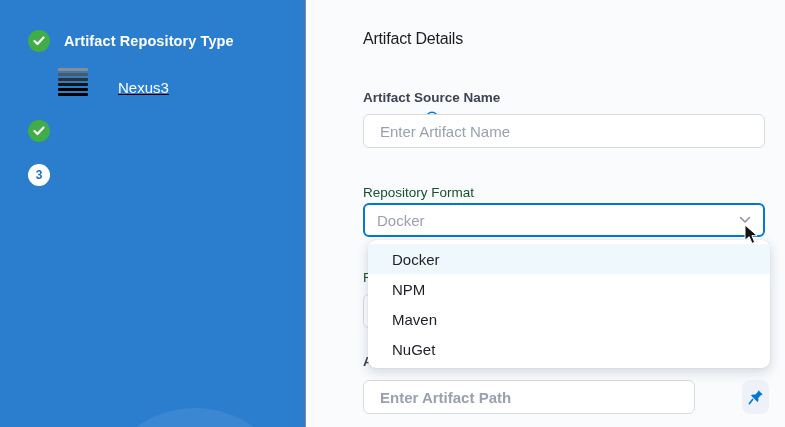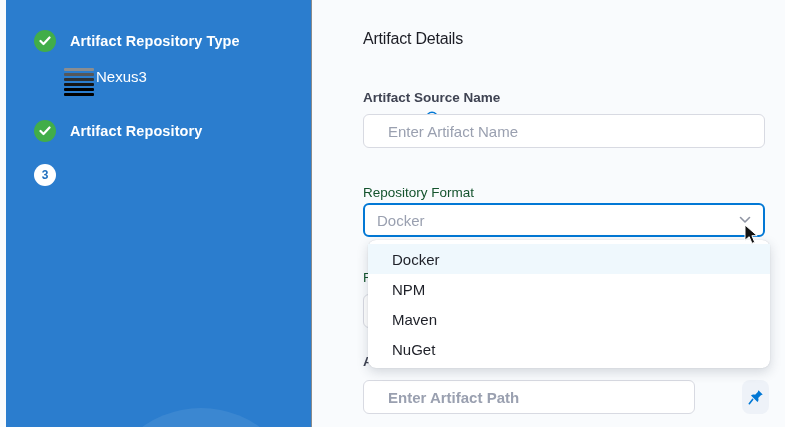--- a/index.html
+++ b/index.html
@@ -2,45 +2,45 @@
 <html><head>
 <meta charset="utf-8">
 <style>
   * { margin:0; padding:0; box-sizing:border-box; }
   html,body { width:785px; height:427px; }
   body { font-family:"Liberation Sans", sans-serif; }
   .app { position:relative; width:785px; height:427px; background:#f9fbfd; overflow:hidden; }
 
   
   .sidebar { position:absolute; left:0; top:0; width:306px; height:427px;
-             background:#2b7dce; border-right:1px solid #8b8b8b; overflow:hidden;margin-left:6px; }
+             background:#2b7dce; border-right:1px solid #8b8b8b; overflow:hidden; }
   .deco-circle { position:absolute; left:95px; top:408px; width:200px; height:200px;
                  border-radius:50%; background:rgba(255,255,255,0.08); }
   .step { position:absolute; left:28px; display:flex; align-items:center; gap:14px; cursor:pointer; }
   .badge { width:22px; height:22px; border-radius:50%; flex:0 0 22px;
            display:flex; align-items:center; justify-content:center; }
   .badge-done { background:#41ad49; }
   .badge-num { background:#ffffff; color:#2170bf; font-size:12px; font-weight:bold; }
   .step-label { color:#ffffff; font-size:14.5px; font-weight:600; letter-spacing:.1px; }
   .step-label.active { font-weight:700; }
-  .substep { position:absolute; left:58px; top:68px; display:flex; align-items:flex-start; gap:2px; cursor:pointer; }
+  .substep { position:absolute; left:58px; top:68px; display:flex; align-items:flex-end; gap:30px; cursor:pointer;text-decoration:underline; }
   .substep-label { color:#ffffff; font-size:15px; font-weight:400; }
   .nexus-icon { display:flex; flex-direction:column; gap:2px; width:30px; }
   .nexus-icon i { display:block; height:3px; border-radius:1px; }
   .nx1{background:#8a8d90;} .nx2{background:#55585b;} .nx3{background:#2e3032;}
   .nx4{background:#141516;} .nx5{background:#000000;} .nx6{background:#000000;}
 
   
   .main-title { position:absolute; left:363px; top:30px; font-size:16px; font-weight:400;
                 color:#1c1d25; letter-spacing:-0.2px; }
   .field-label { position:absolute; left:363px; font-size:13.5px; font-weight:600;
                  color:#3f4352; display:flex; align-items:center; gap:6px;flex-direction:column; }
   .field-label.light { font-weight:500; color:#14532d; }
   .text-input { position:absolute; left:363px; width:402px; height:34px; background:#ffffff;
-                border:1px solid #d8dae2; border-radius:6px; padding:0 24px; font-size:15px;
+                border:1px solid #d8dae2; border-radius:6px; padding:0 16px; font-size:15px;
                 color:#2a2d38; font-family:"Liberation Sans",sans-serif; outline:none; }
   .text-input::placeholder { color:#9aa0b0; }
   .select-box { position:absolute; left:363px; top:203px; width:402px; height:34px;
                 background:#ffffff; border:2px solid #0278d5; border-radius:6px;
                 display:flex; align-items:center; padding:0 12px; cursor:pointer; }
   .select-value { font-size:15px; color:#9aa0b0; flex:1; }
   .chevron { display:flex; align-items:center; }
 
   .dropdown { position:absolute; left:368px; top:240px; width:402px; height:128px;
               background:#ffffff; border-radius:8px; padding:4px 0; z-index:5;
@@ -87,21 +87,20 @@
       </span>
       <span class="substep-label">Nexus3</span>
     </div>
 
     <div class="step" style="top:120px">
       <span class="badge badge-done">
         <svg width="12" height="10" viewBox="0 0 12 10">
             <polyline points="1.5,5 4.5,8 10.5,1.5" fill="none" stroke="#ffffff" stroke-width="2.2" stroke-linecap="round" stroke-linejoin="round"></polyline>
           </svg>
       </span>
-      <span class="step-label">Artifact Repository</span>
     </div>
 
     <div class="step" style="top:164px">
       <span class="badge badge-num">3</span>
     </div>
   </aside>
 
   <main>
     <h1 class="main-title">Artifact Details</h1>
 

